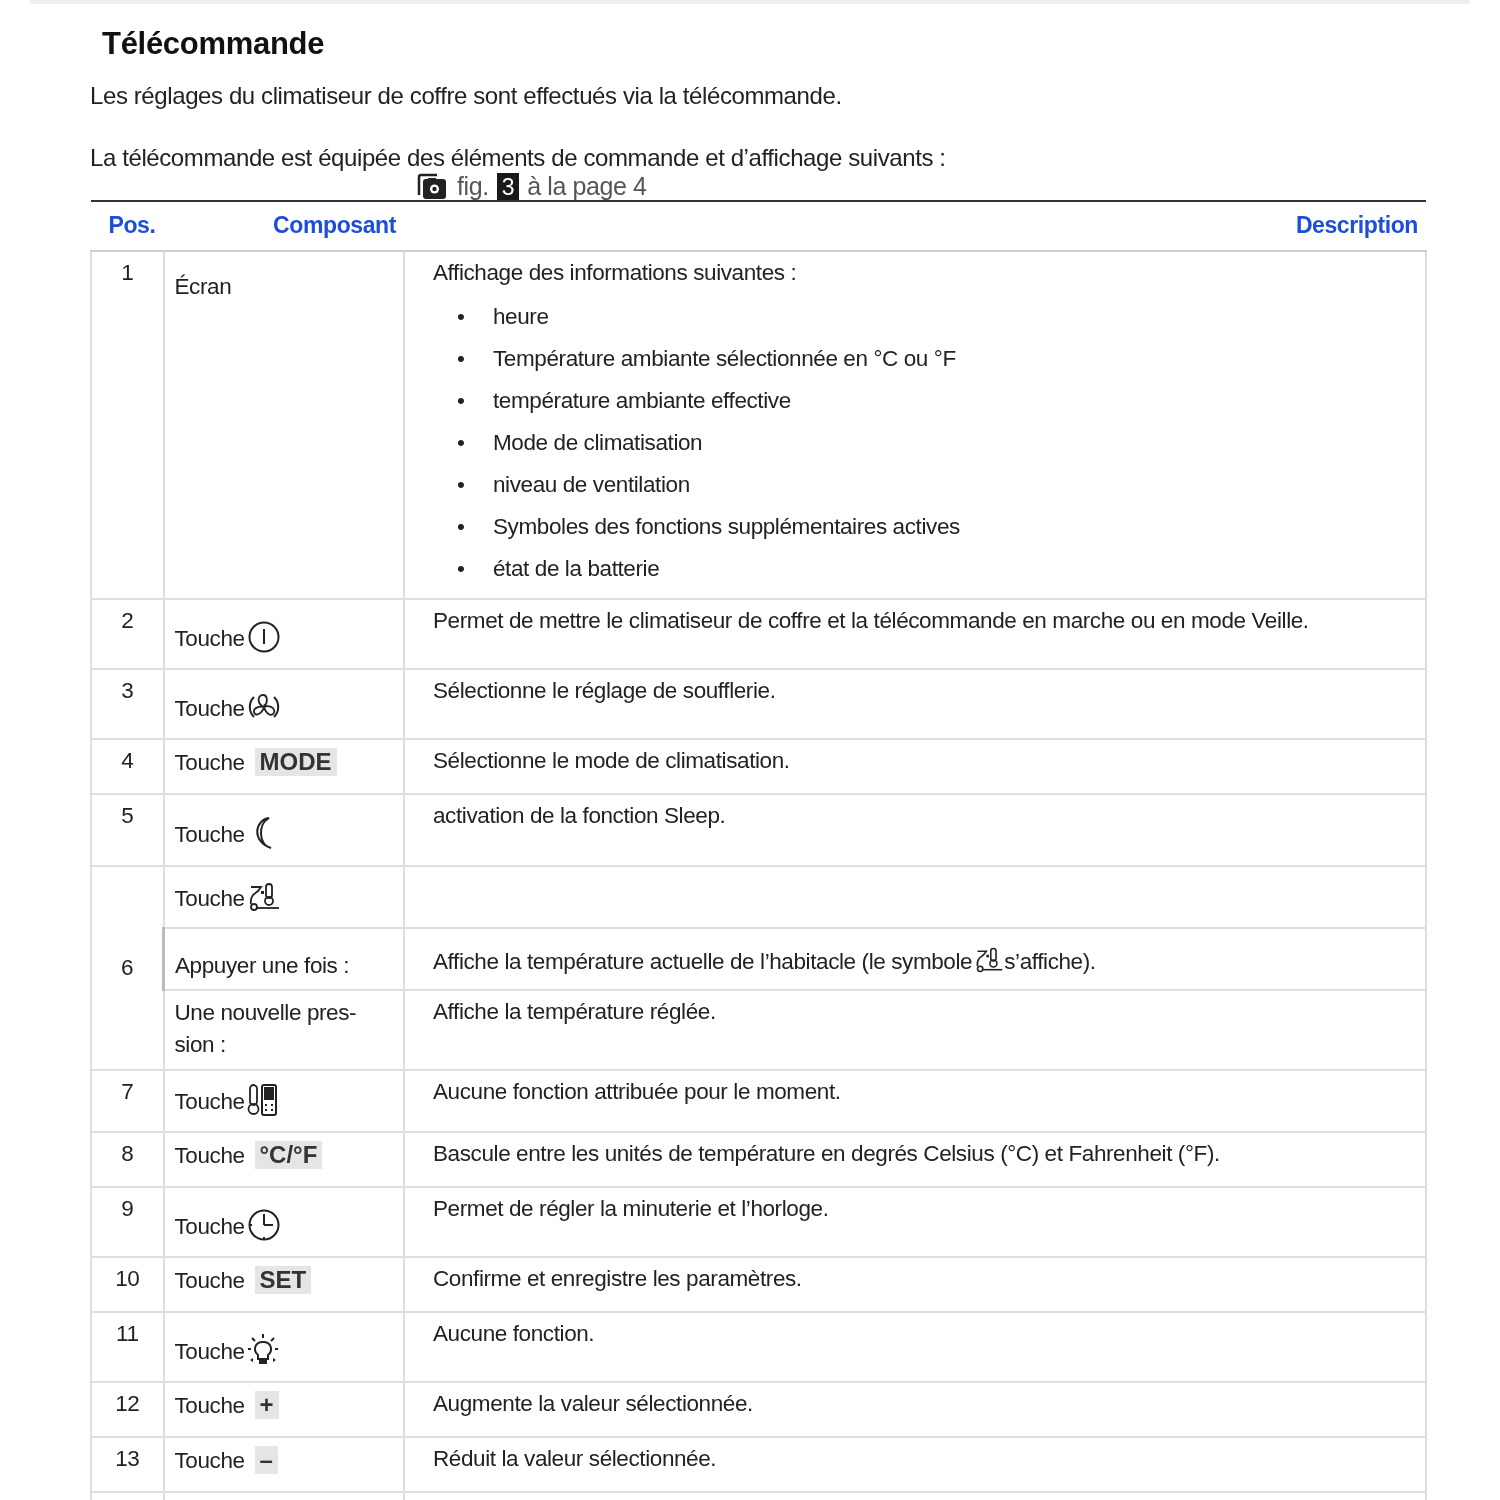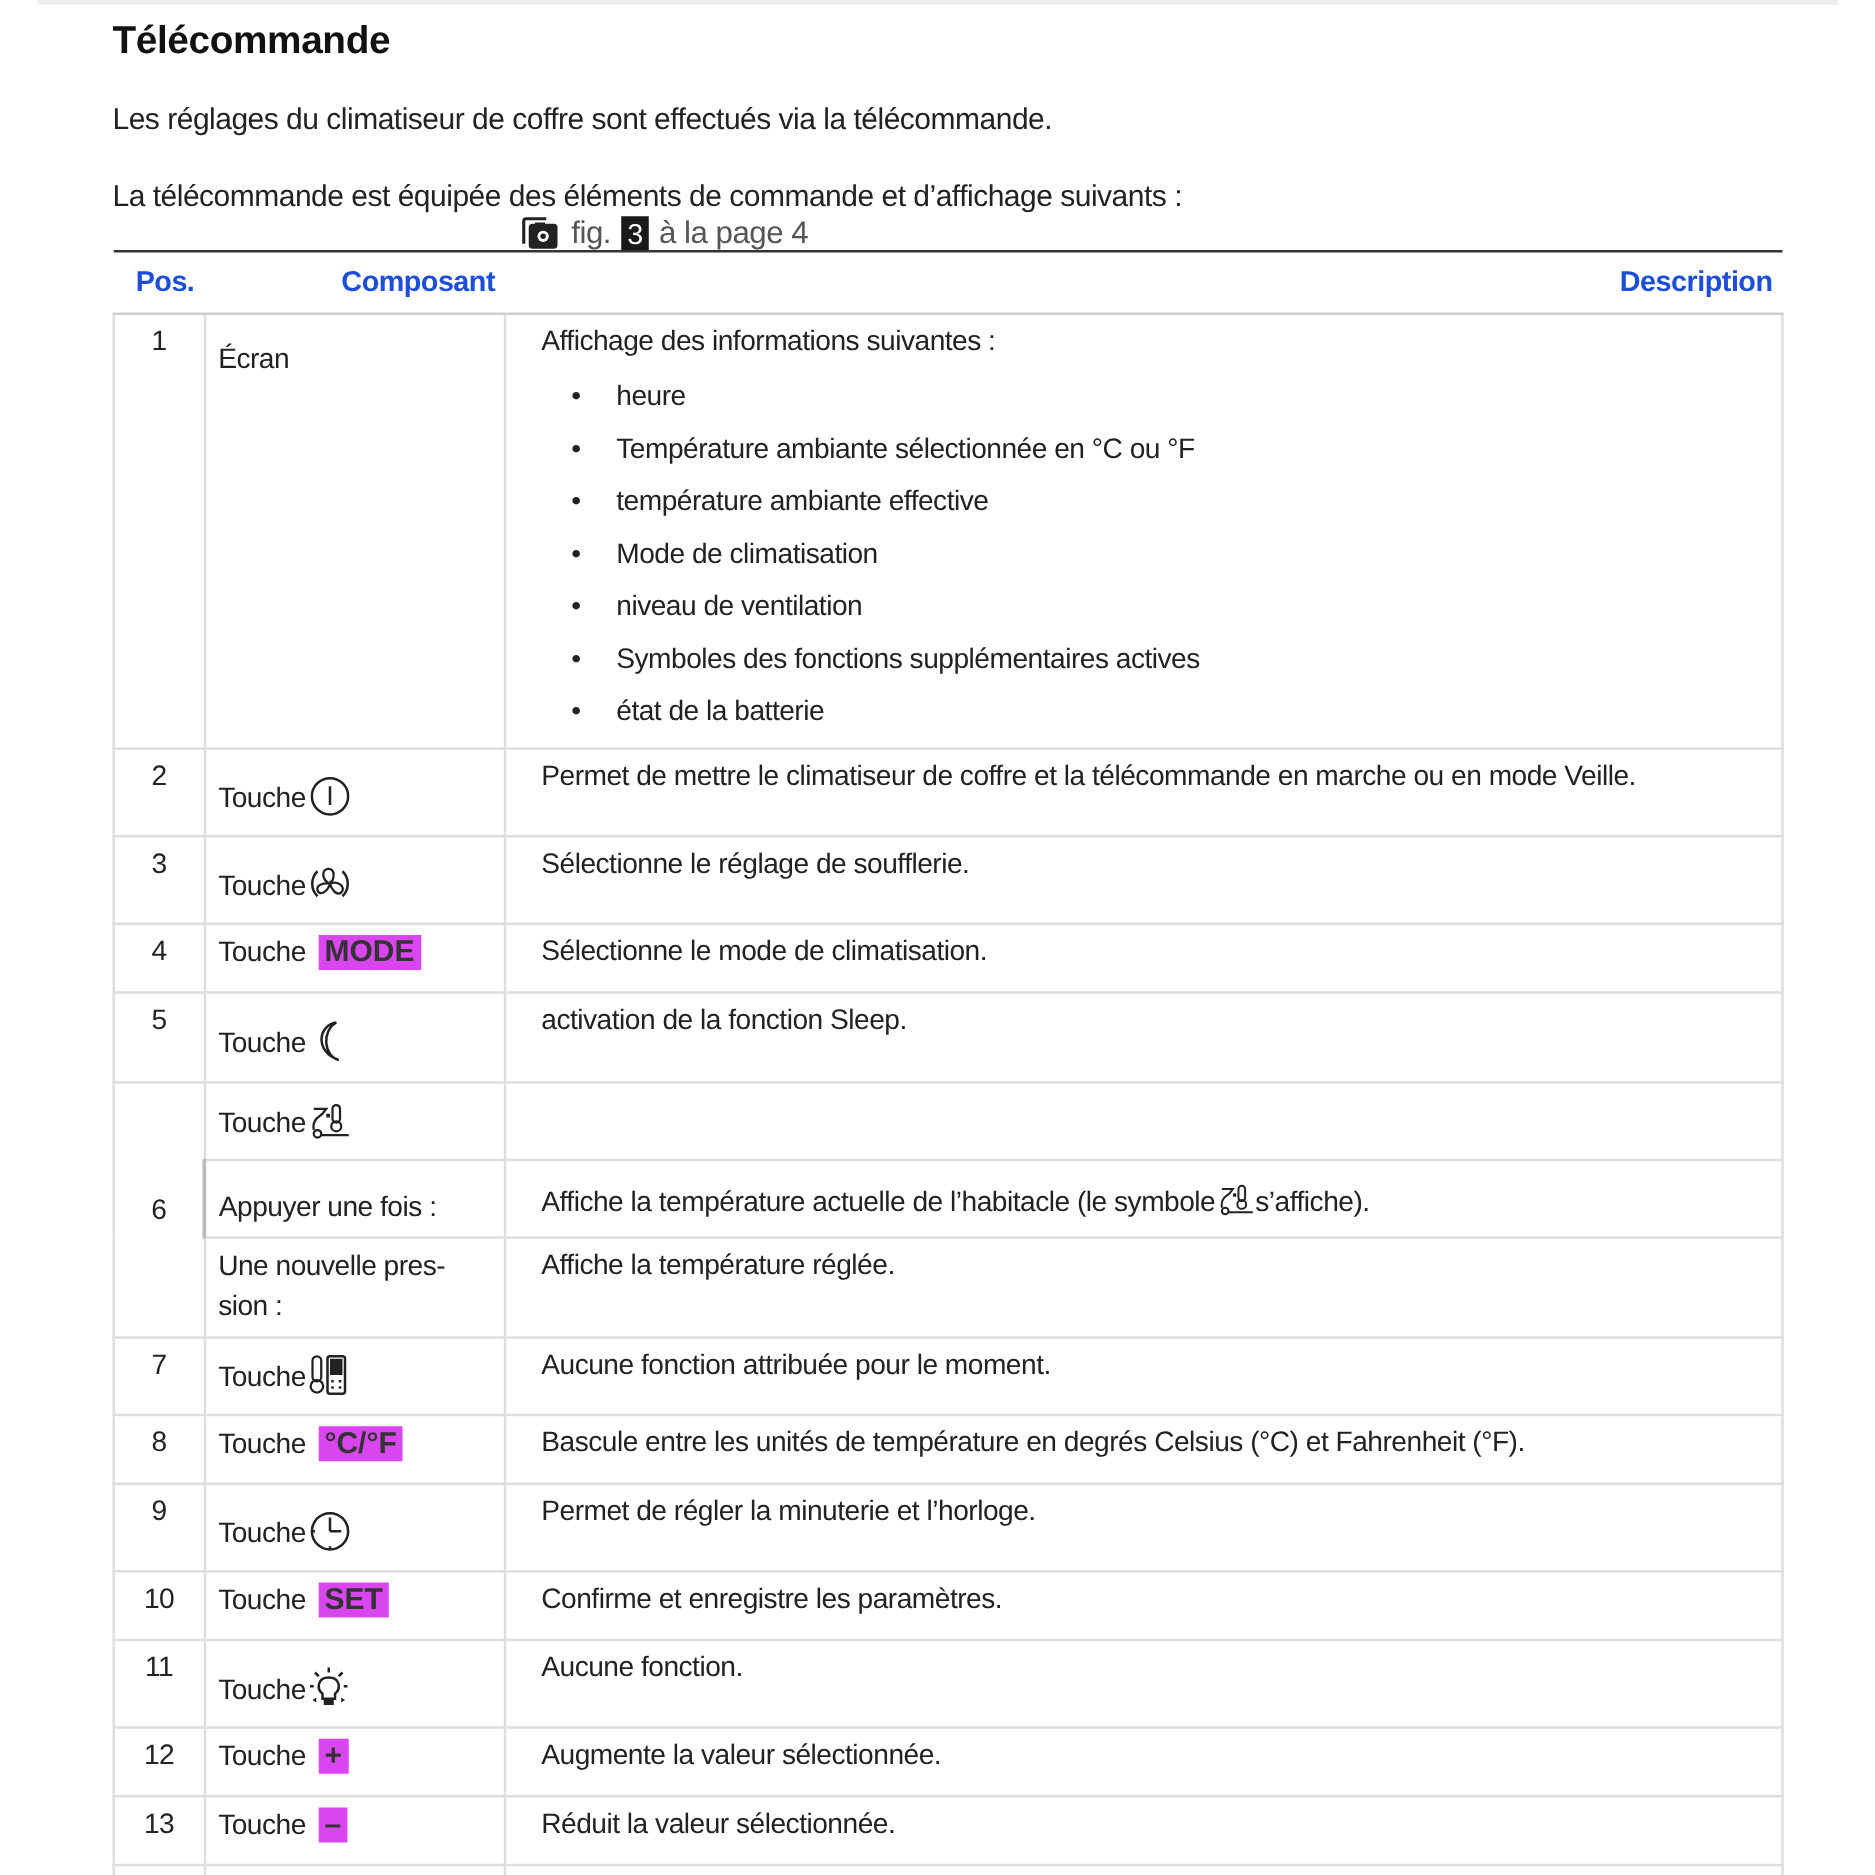--- a/index.html
+++ b/index.html
@@ -1,33 +1,33 @@
 <!DOCTYPE html>
 <html><head>
 <meta charset="utf-8">
 <style>
   html, body { margin: 0; padding: 0; background: #ffffff; }
   body { width: 1500px; height: 1500px; position: relative; font-family: "Liberation Sans", sans-serif; color: #1a1a1a; overflow: hidden; }
   .topbar { position: absolute; left: 30px; right: 30px; top: 0; height: 4px; background: #eeeeee; }
-  h1 { position: absolute; left: 90px; top: 14px; margin: 0; font-size: 31px; font-weight: bold; color: #111; letter-spacing: -0.3px; }
+  h1 { position: absolute; left: 90px; top: 14px; margin: 12px; font-size: 31px; font-weight: bold; color: #111; letter-spacing: -0.3px; }
   .intro { position: absolute; left: 90px; top: 82px; margin: 0; font-size: 24px; color: #222; letter-spacing: -0.4px; }
   .intro2 { position: absolute; left: 90px; top: 144px; margin: 0; font-size: 24px; color: #222; letter-spacing: -0.4px; display: flex; align-items: center; flex-direction: column; }
   .figref { display: inline-flex; align-items: center; margin-left: 28px; font-weight: normal; color: #555; font-size: 25px; }
   .figref .cam { display: inline-block; width: 30px; height: 28px; position: relative; margin-right: 10px; }
   .figref .num { display: inline-block; background: #1a1a1a; color: #fff; padding: 0 5px; margin: 0 8px; font-size: 23px; line-height: 28px; }
   table { position: absolute; left: 90px; top: 200px; width: 1337px; border-collapse: collapse; font-size: 22.5px; letter-spacing: -0.4px; }
   th { text-align: right; font-weight: bold; font-size: 23px; color: #1d4ed8; padding: 8px 8px 10px 8px; border-top: 2px solid #333; border-bottom: 2px solid #cfcfcf; height: 30px; }
   td { vertical-align: top; padding: 8px 10px; border: 2px solid #dedede; color: #222; }
   td.pos { text-align: center; width: 50px; padding-top: 8px; }
   th.pos { width: 50px; padding-left: 8px; }
   td.comp { width: 218px; padding-top: 20px; }
   th.comp { width: 218px; padding-left: 10px; }
   td.desc { padding-top: 8px; padding-left: 28px; }
   .tr-h { height: 55px; }
-  .btnlbl { display: inline-block; background: #d946ef; font-weight: bold; color: #333; padding: 0 5px; margin-left: 4px; font-size: 24px; letter-spacing: 0; }
+  .btnlbl { display: inline-block; background: #e5e5e5; font-weight: bold; color: #333; padding: 0 5px; margin-left: 4px; font-size: 24px; letter-spacing: 0; }
   .ico { display: inline-block; vertical-align: middle; margin-left: 2px; }
   ul { margin: 10px 0 0 0; padding: 0; list-style: none; }
   ul li { position: relative; padding-left: 60px; height: 42px; line-height: 42px; }
   ul li .bullet { position: absolute; left: 24px; top: 0; }
 </style>
 </head>
 <body>
 
 <div class="topbar"></div>
 <h1>Télécommande</h1>

